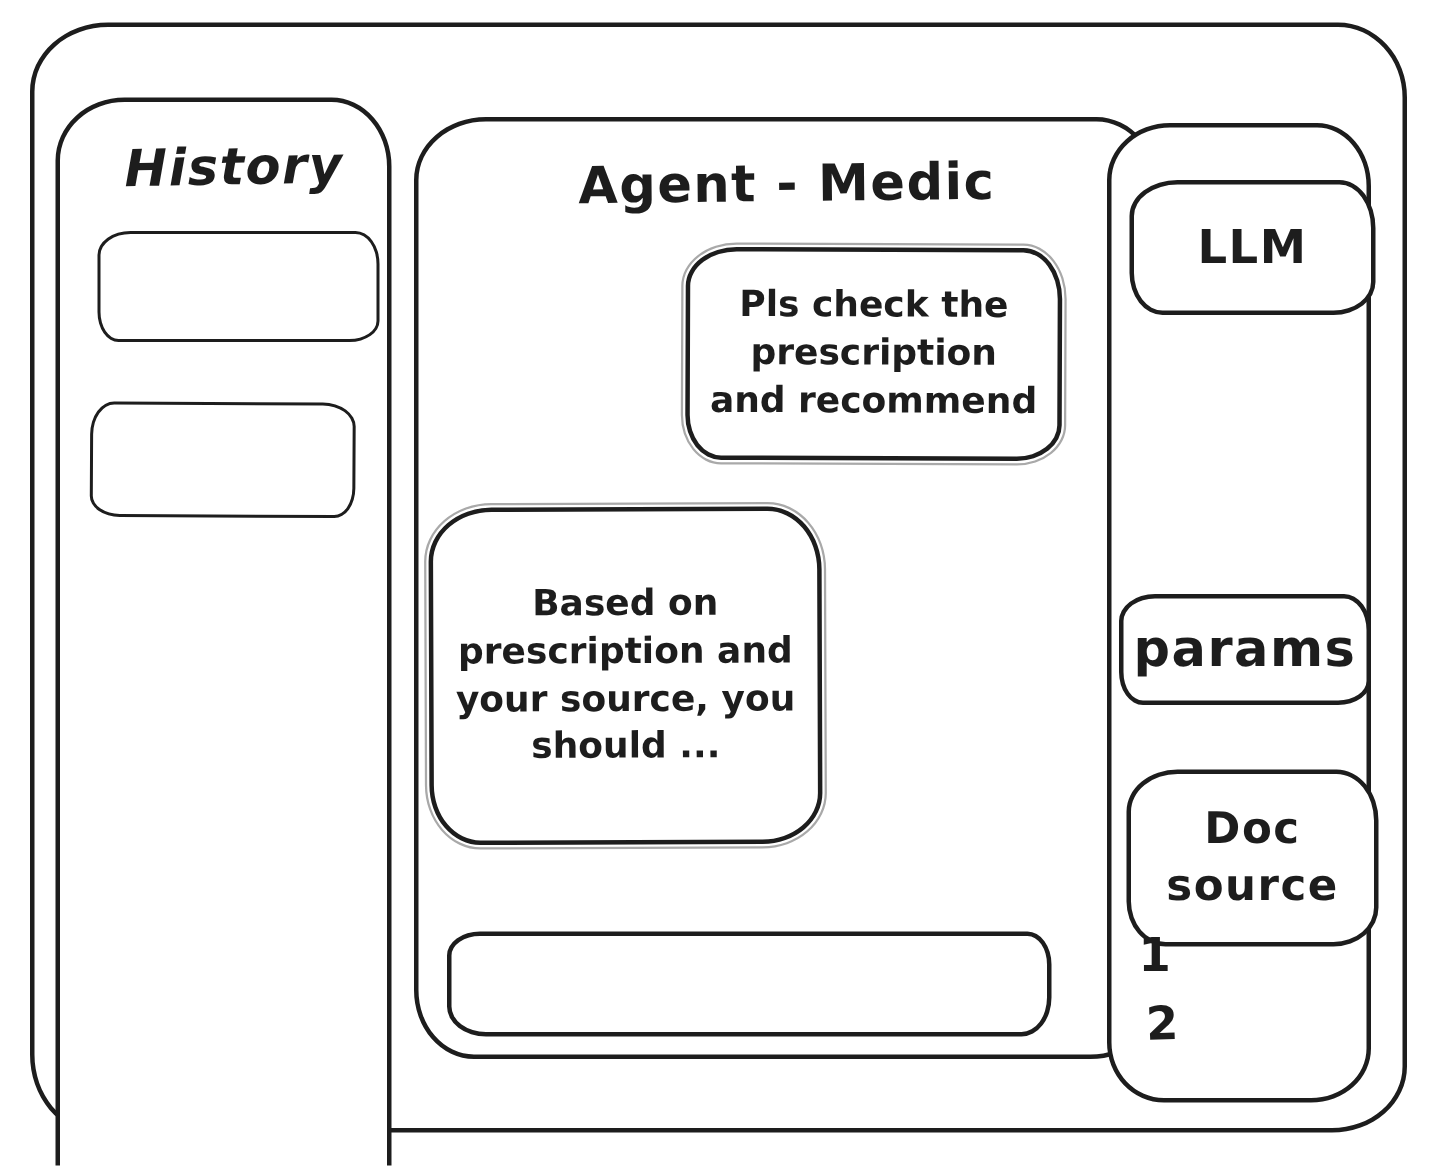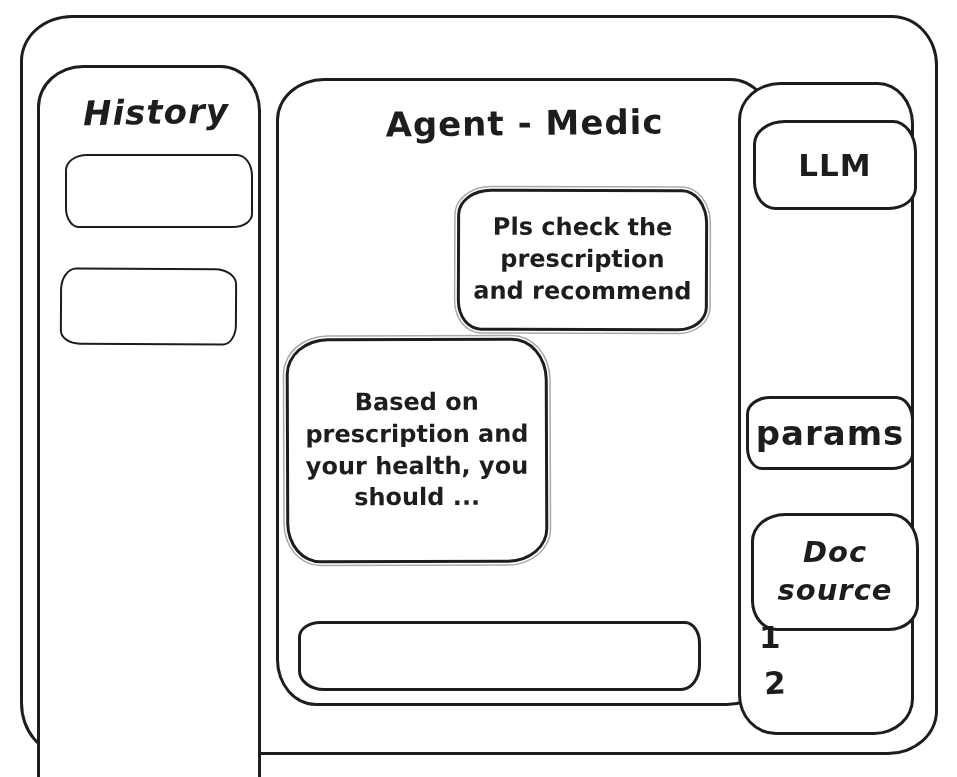--- a/index.html
+++ b/index.html
@@ -70,21 +70,20 @@
     display: flex; align-items: center; justify-content: center;
     text-align: center;
     font-size: 24px; font-weight: bold;
     line-height: 1.32;
     padding: 10px 12px;
   }
   .bubble-user {
     left: 178px; top: 84px; width: 251px; height: 142px;
     border-radius: 34px 26px 30px 24px / 26px 34px 24px 30px;
     transform: rotate(0.2deg);
-    margin-top: 24px;
   }
   .bubble-agent {
     left: 7px; top: 257px; width: 262px; height: 225px;
     border-radius: 42px 36px 40px 34px / 36px 42px 34px 40px;
     transform: rotate(-0.2deg);
   }
   .chat-input {
     left: 19px; top: 540px; width: 403px; height: 70px;
     border: 3px solid #1d1d1d;
     border-radius: 22px 16px 20px 26px / 16px 22px 26px 20px;
@@ -125,21 +124,20 @@
   .btn-params {
     left: 5px; top: 311px; width: 168px; height: 74px;
     font-size: 34px;
     border-radius: 24px 18px 22px 16px / 18px 24px 16px 22px;
   }
   .btn-doc {
     left: 10px; top: 428px; width: 168px; height: 118px;
     font-size: 29px;
     padding: 4px 14px;
     border-radius: 34px 28px 30px 26px / 28px 34px 26px 30px;
-    font-style: italic;
   }
   .doc-num {
     position: absolute;
     font-size: 31px; font-weight: bold;
   }
   .doc-num-1 { left: 18px; top: 534px; }
   .doc-num-2 { left: 23px; top: 580px; transform: rotate(-2deg); }
 </style>
 </head>
 <body>
@@ -156,21 +154,21 @@
     <div class="sk hist-item hist-item-2">
       <span></span>
     </div>
   </aside>
 
   <main class="sk chat-panel">
     <div class="chat-title">Agent - Medic</div>
 
     <div class="sk bubble bubble-user echo">Pls check the prescription and recommend</div>
 
-    <div class="sk bubble bubble-agent echo">Based on prescription and your health, you should ...</div>
+    <div class="sk bubble bubble-agent echo">Based on prescription and your source, you should ...</div>
 
     <input type="text" class="chat-input" placeholder="" style="">
   </main>
 
   <aside class="sk tools-panel">
     <button class="tool-btn btn-llm">LLM</button>
     <button class="tool-btn btn-params">params</button>
     <button class="tool-btn btn-doc">Doc source</button>
     <div class="doc-num doc-num-1">1</div>
     <div class="doc-num doc-num-2">2</div>

